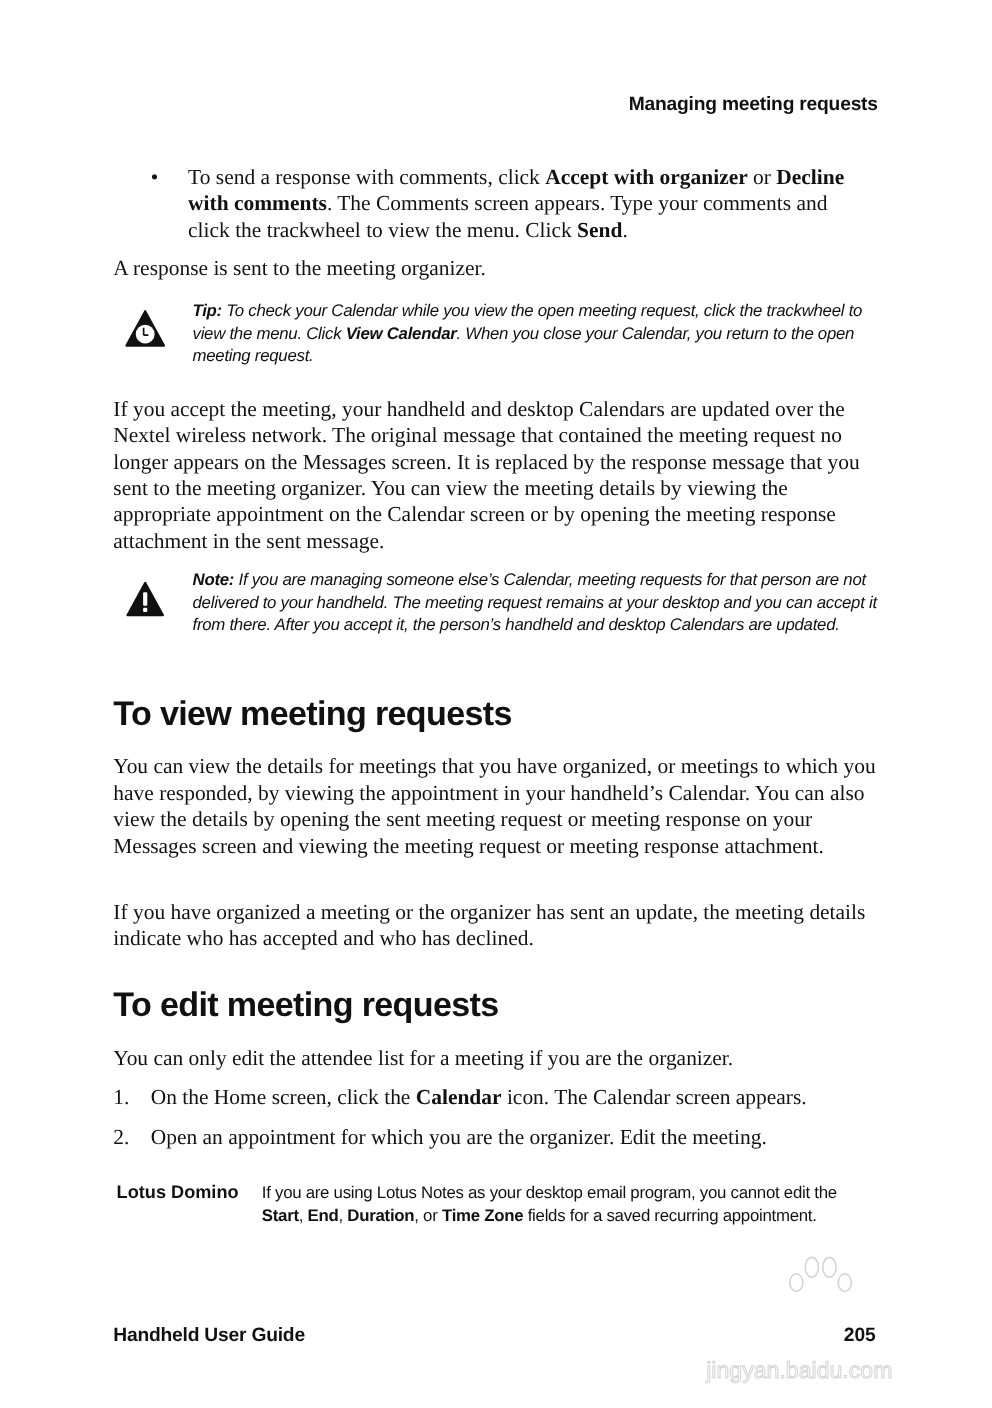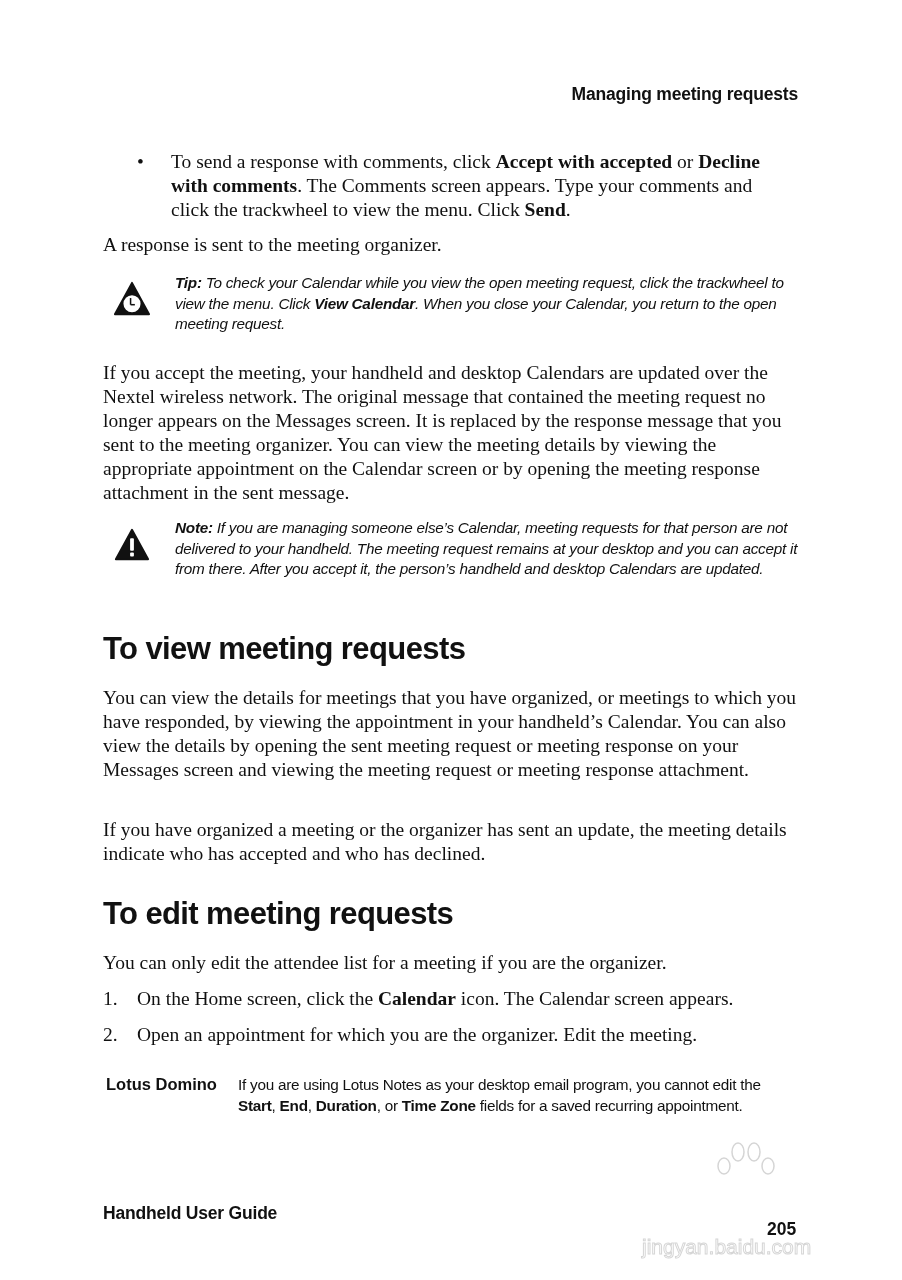--- a/index.html
+++ b/index.html
@@ -12,34 +12,34 @@
     .callout { position: absolute; left: 113px; width: 690px; }
     .callout .icon { position: absolute; left: 0; top: 8px; width: 38px; height: 38px; }
     .callout .ctext { position: absolute; left: 62px; width: 640px; font-family: "Liberation Sans", sans-serif; font-size: 15.3px; line-height: 20.5px; letter-spacing: -0.25px; font-style: italic; }
     .heading { position: absolute; left: 103px; font-family: "Liberation Sans", sans-serif; font-weight: bold; font-size: 31px; letter-spacing: -0.6px; text-align: right; }
     .step { position: absolute; left: 103px; width: 720px; font-family: "Liberation Serif", serif; font-size: 19.5px; line-height: 24px; }
     .step .num { position: absolute; left: 0; }
     .step .stext { position: absolute; left: 34px; white-space: nowrap; }
     .lotus-label { position: absolute; left: 106px; top: 1075px; font-family: "Liberation Sans", sans-serif; font-weight: bold; font-size: 16.5px; }
     .lotus-text { position: absolute; left: 238px; top: 1075px; width: 560px; font-family: "Liberation Sans", sans-serif; font-size: 15.3px; line-height: 20.5px; letter-spacing: -0.25px; }
     .footer-left { position: absolute; left: 103px; top: 1203px; font-family: "Liberation Sans", sans-serif; font-weight: bold; font-size: 17.5px; letter-spacing: -0.2px; text-align: right; }
-    .footer-right { position: absolute; left: 767px; top: 1203px; font-family: "Liberation Sans", sans-serif; font-weight: bold; font-size: 17.5px; margin-top: 16px; }
+    .footer-right { position: absolute; left: 767px; top: 1203px; font-family: "Liberation Sans", sans-serif; font-weight: bold; font-size: 17.5px; }
     .watermark { position: absolute; left: 640px; top: 1140px; width: 220px; height: 110px; opacity: 0.35; }
     .watermark .wm-brand { position: absolute; left: 4px; top: 34px; font-family: "Liberation Sans", sans-serif; font-size: 38px; font-weight: bold; color: transparent; -webkit-text-stroke: 1.5px #888; letter-spacing: 1px; }
     .watermark .wm-url { position: absolute; left: 2px; top: 82px; font-family: "Liberation Sans", sans-serif; font-size: 21px; color: transparent; margin-top: 13px; -webkit-text-stroke: 1px #888; }
     b { font-weight: bold; }
   </style>
 </head>
 <body>
 
 <div class="running-header">Managing meeting requests</div>
 
 <div class="bullet-item">
   <span class="bullet-glyph">•</span>
-  <span class="bullet-text"><span>To send a response with comments, click </span><b>Accept with accepted</b><span> or </span><b>Decline with comments</b><span>. The Comments screen appears. Type your comments and click the trackwheel to view the menu. Click </span><b>Send</b><span>.</span></span>
+  <span class="bullet-text"><span>To send a response with comments, click </span><b>Accept with organizer</b><span> or </span><b>Decline with comments</b><span>. The Comments screen appears. Type your comments and click the trackwheel to view the menu. Click </span><b>Send</b><span>.</span></span>
 </div>
 
 <div class="body-text" style="top:233px;">A response is sent to the meeting organizer.</div>
 
 <div class="callout" style="top:272px;">
   <svg class="icon" viewBox="0 0 40 40">
     <polygon points="20,3 38,36 2,36" fill="#111" stroke="#111" stroke-width="2" stroke-linejoin="round"></polygon>
     <circle cx="20" cy="25" r="9" fill="#fff"></circle>
     <line x1="18.5" y1="19" x2="18.5" y2="26" stroke="#111" stroke-width="1.6"></line>
     <line x1="18.5" y1="26" x2="23" y2="26" stroke="#111" stroke-width="1.6"></line>

